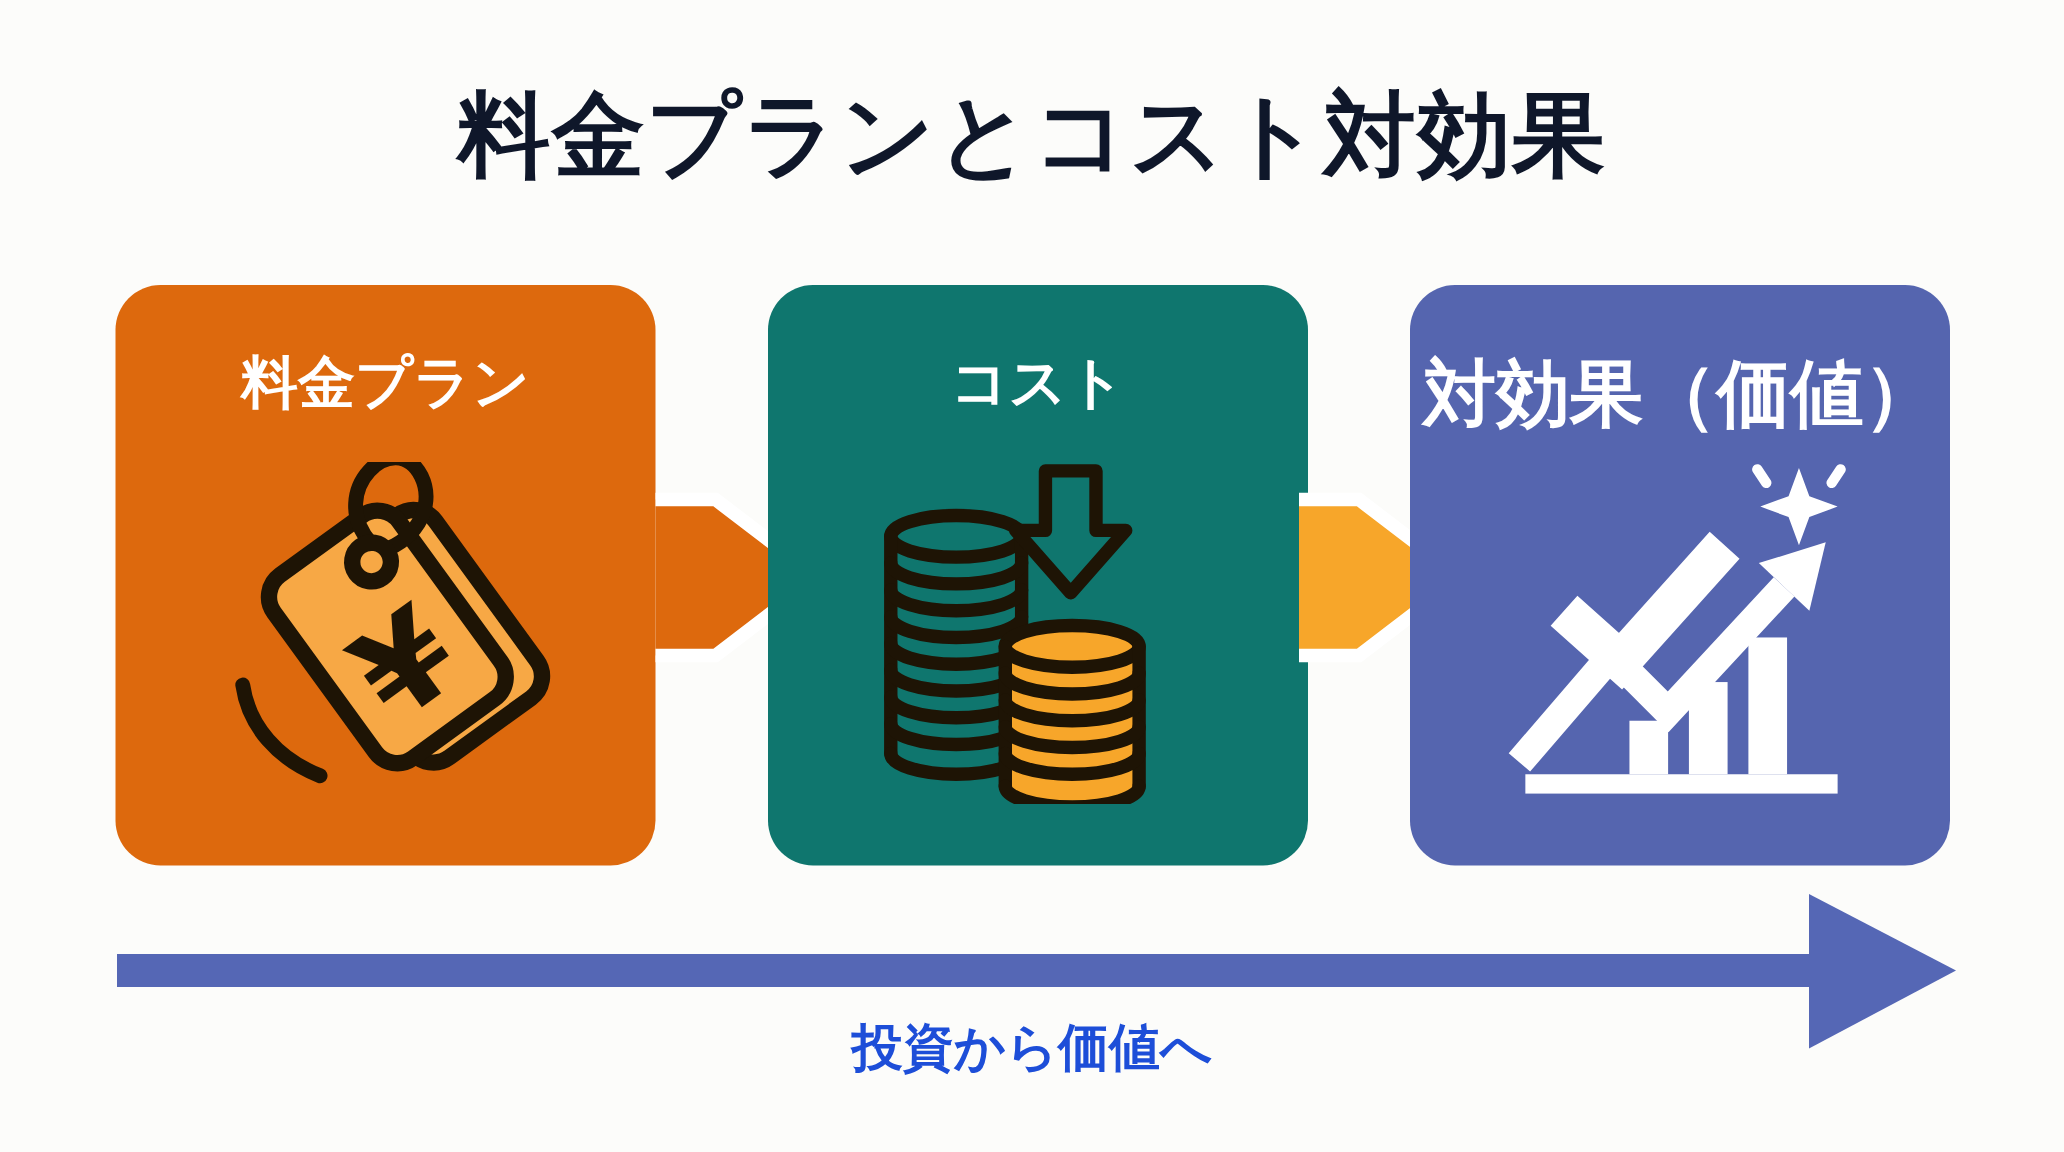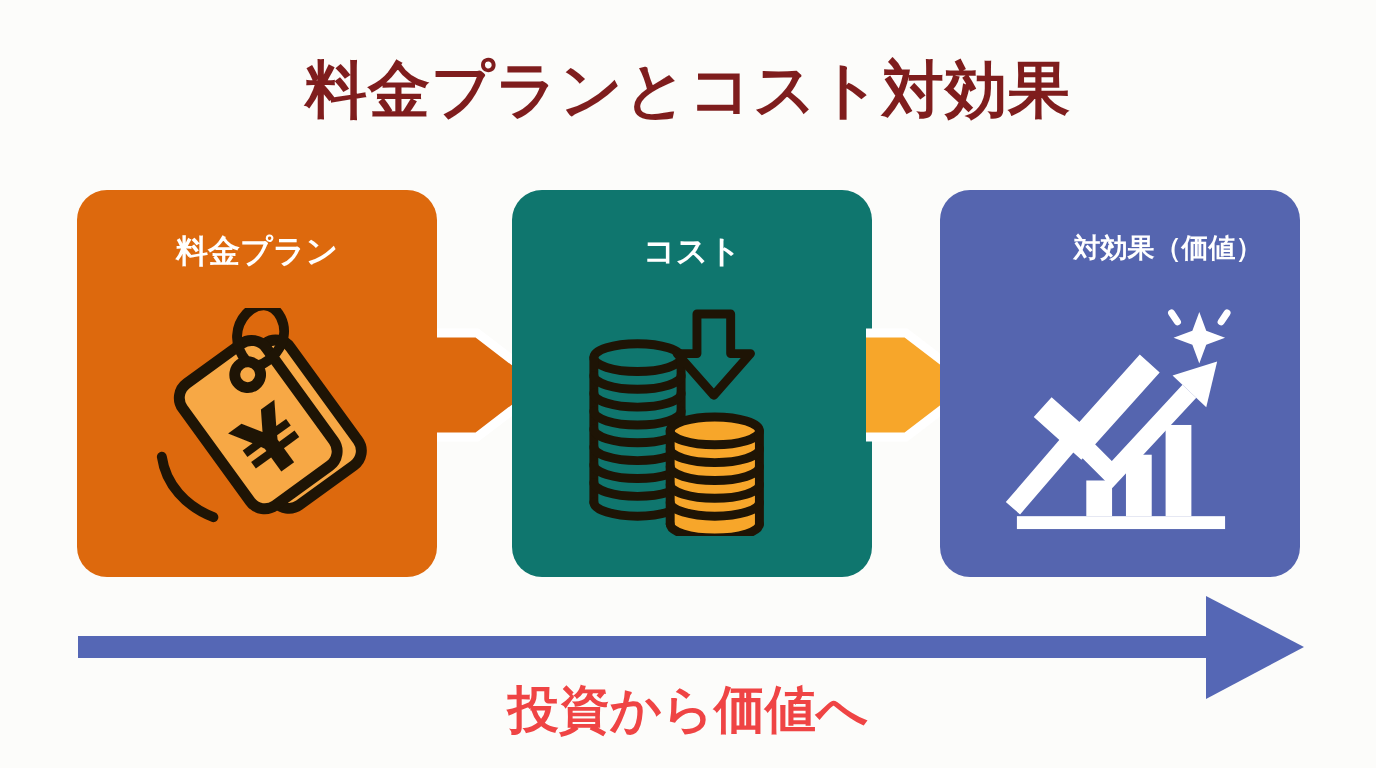--- a/index.html
+++ b/index.html
@@ -9,49 +9,49 @@
   }
   .canvas{
     position:relative;
     width:1376px;height:768px;
     background:#fcfcfa;
     overflow:hidden;
   }
   .title{
     position:absolute;top:48px;left:0;width:100%;
     margin:0;text-align:center;
-    font-size:62px;font-weight:900;color:#7f1d1d;
+    font-size:62px;font-weight:900;color:#0f172a;
     letter-spacing:1px;
   }
   .flow-box{
     position:absolute;top:190px;width:360px;height:387px;
     border-radius:30px;
   }
   .box-pricing{left:77px;background:#dd690d;}
   .box-cost{left:512px;background:#0f766e;}
   .box-value{left:940px;background:#5565af;}
   .box-label{
     position:absolute;top:40px;left:0;width:100%;
     text-align:center;color:#ffffff;
-    font-size:32px;font-weight:800;
+    font-size:38px;font-weight:800;
   }
-  .box-value .box-label{font-size:27px;margin-left:48px;}
+  .box-value .box-label{font-size:49px;}
   .box-icon{
     position:absolute;top:118px;left:50%;
     transform:translateX(-50%);
     width:250px;height:228px;
   }
   .connector{position:absolute;top:325px;width:120px;height:120px;}
   .connector-1{left:433px;}
   .connector-2{left:862px;}
   .bottom-arrow-svg{position:absolute;left:70px;top:590px;width:1240px;height:118px;}
   .caption{
     position:absolute;top:676px;left:0;width:100%;
-    text-align:center;color:#ef4444;
-    font-size:51px;font-weight:800;
+    text-align:center;color:#1d4ed8;
+    font-size:34px;font-weight:800;
   }
 </style>
 </head>
 <body>
 
 <div class="canvas">
 
   <h1 class="title">料金プランとコスト対効果</h1>
 
   <div class="flow-box box-pricing">

